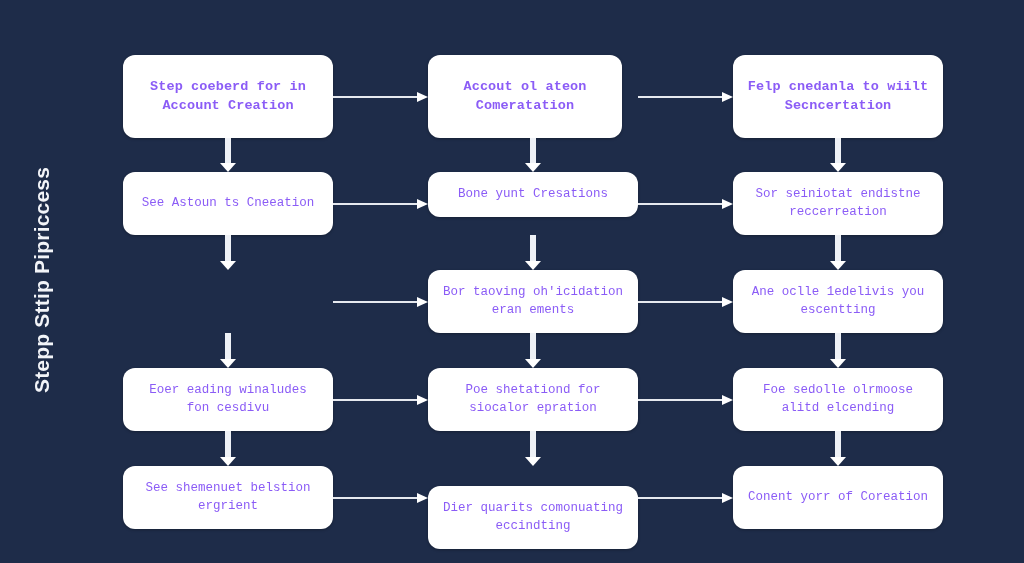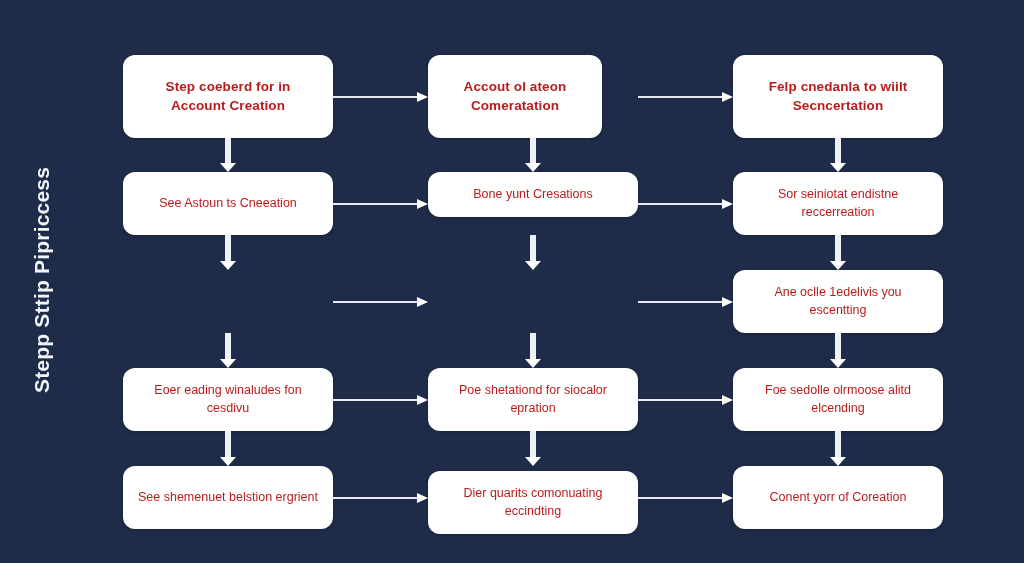--- a/index.html
+++ b/index.html
@@ -58,24 +58,24 @@
     border-radius: 12px;
     display: flex;
     align-items: center;
     justify-content: center;
     text-align: center;
     box-sizing: border-box;
     padding: 6px 14px;
     box-shadow: 0 1px 3px rgba(0,0,0,0.28);
   }
   .node-text {
-    color: #b91c1c;
+    color: #8b5cf6;
     font-size: 12.5px;
     line-height: 1.38;
-    font-family: Liberation Sans, sans-serif;
+    font-family: Liberation Mono, monospace;
   }
   .node.header .node-text {
     font-weight: bold;
     font-size: 13.5px;
     letter-spacing: 0.1px;
   }
 
   
   .arrow-h {
     position: absolute;
@@ -128,55 +128,58 @@
 
   <div class="side-label">
     <span>Stepp Sttip Pipriccess</span>
   </div>
 
   <div class="grid">
 
     <div class="node header" style="left:0px;  top:0px;   width:210px; height:83px;">
         <span class="node-text">Step coeberd for in Account Creation</span>
       </div>
-    <div class="node header" style="left:305px;top:0px;   width:174px; height:83px;">
+    <div class="node header" style="left:305px;top:0px;   width:194px; height:83px;">
         <span class="node-text">Accout ol ateon Comeratation</span>
       </div>
     <div class="node" style="left:0px;  top:117px; width:210px; height:63px;">
         <span class="node-text">See Astoun ts Cneeation</span>
       </div>
 
     <div class="node header" style="left:610px;top:0px;   width:210px; height:83px;">
         <span class="node-text">Felp cnedanla to wiilt Secncertation</span>
       </div>
     <div class="node" style="left:305px;top:117px; width:210px; height:45px;">
         <span class="node-text">Bone yunt Cresations</span>
       </div>
     <div class="node" style="left:610px;top:117px; width:210px; height:63px;">
         <span class="node-text">Sor seiniotat endistne reccerreation</span>
       </div>
 
+    <div class="node" style="left:305px;top:215px; width:210px; height:63px;">
+        <span class="node-text">Bor taoving oh'icidation eran ements</span>
+      </div>
     <div class="node" style="left:610px;top:215px; width:210px; height:63px;">
         <span class="node-text">Ane oclle 1edelivis you escentting</span>
       </div>
 
     <div class="node" style="left:0px;  top:313px; width:210px; height:63px;">
         <span class="node-text">Eoer eading winaludes fon cesdivu</span>
       </div>
     <div class="node" style="left:305px;top:313px; width:210px; height:63px;">
         <span class="node-text">Poe shetationd for siocalor epration</span>
       </div>
     <div class="node" style="left:610px;top:313px; width:210px; height:63px;">
         <span class="node-text">Foe sedolle olrmoose alitd elcending</span>
       </div>
 
     <div class="node" style="left:0px;  top:411px; width:210px; height:63px;">
         <span class="node-text">See shemenuet belstion ergrient</span>
       </div>
-    <div class="node" style="left:305px;top:416px; width:210px; height:63px;">
+    <div class="node" style="left:305px;top:431px; width:210px; height:63px;">
         <span class="node-text">Dier quarits comonuating eccindting</span>
       </div>
     <div class="node" style="left:610px;top:411px; width:210px; height:63px;">
         <span class="node-text">Conent yorr of Coreation</span>
       </div>
 
     <div class="arrow-h" style="left:210px; top:37px; width:95px;">
         <span class="line" style="width:84px;"></span>
         <span class="head" style="left:84px;"></span>
       </div>

